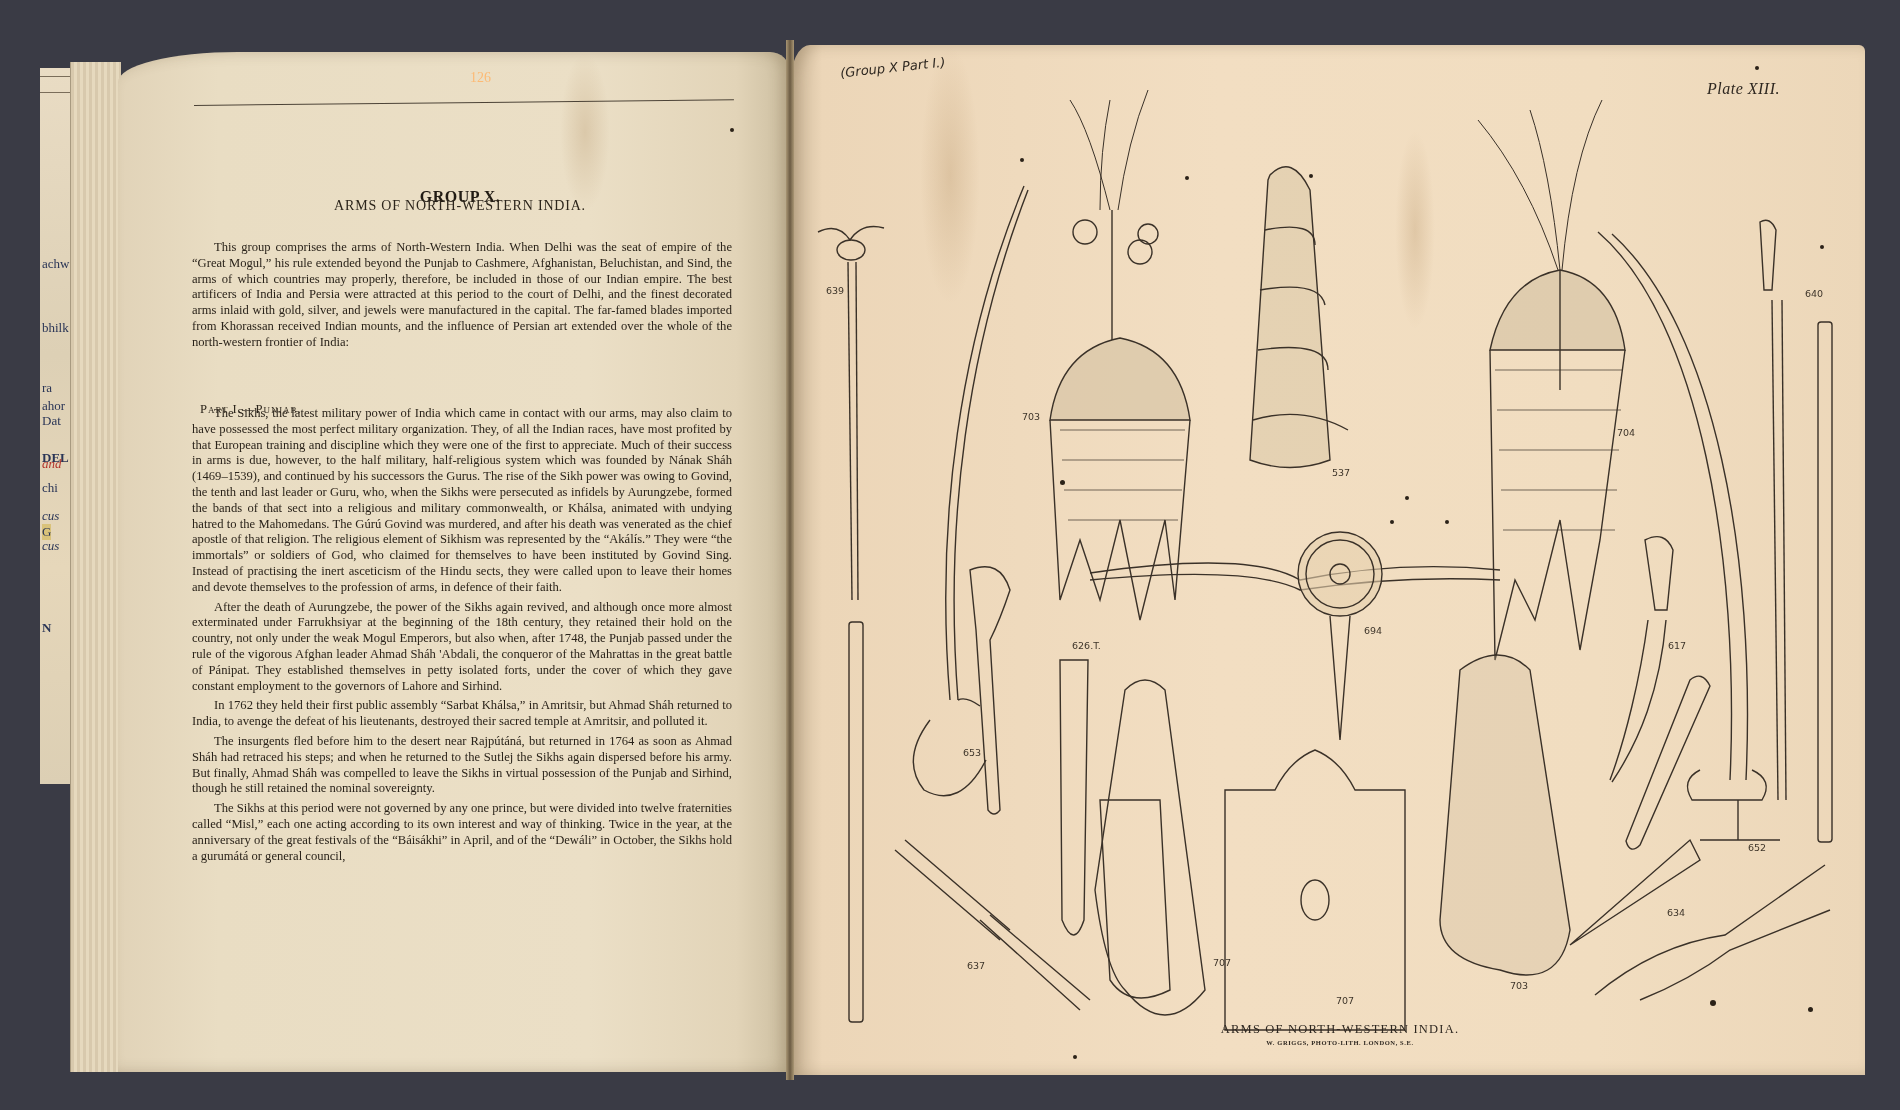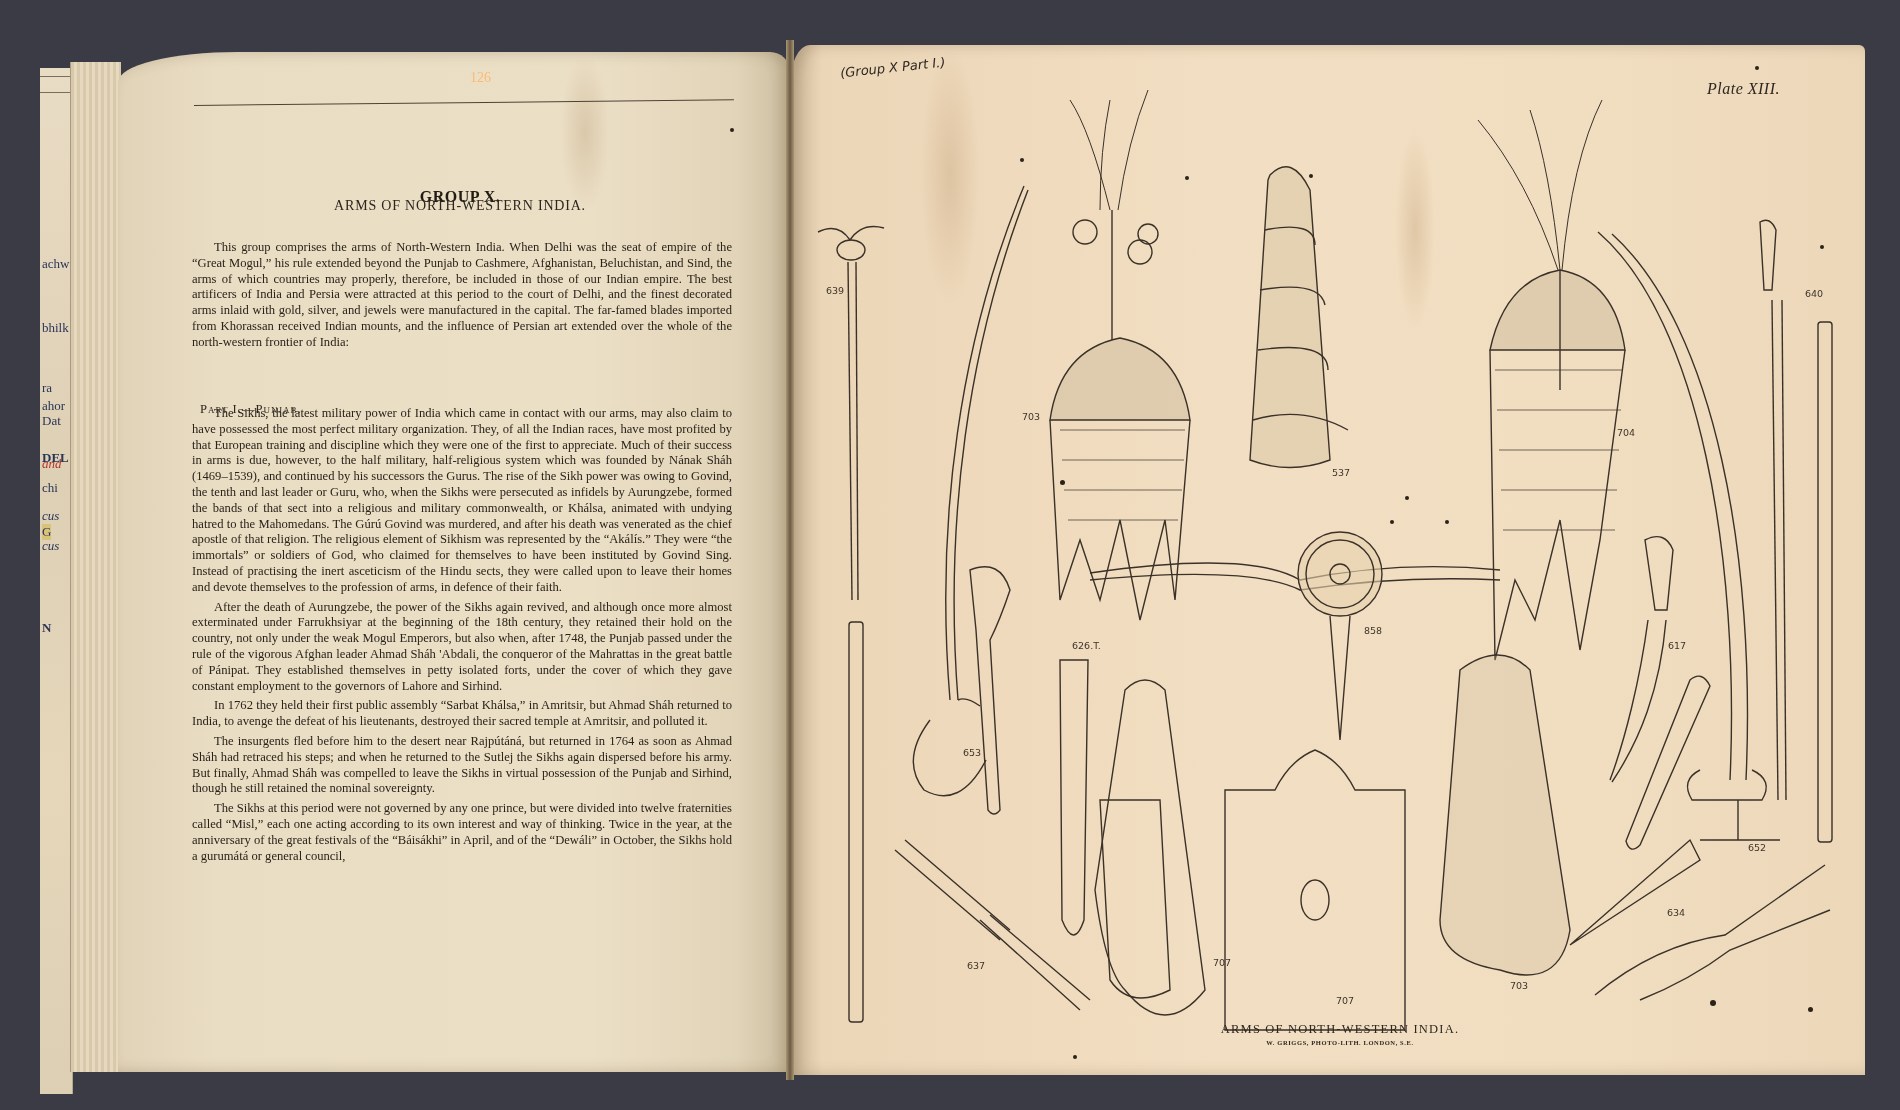--- a/index.html
+++ b/index.html
@@ -1,19 +1,19 @@
 <!DOCTYPE html>
 <html><head>
 <meta charset="utf-8">
 <style>
   html,body{margin:0;padding:0;}
   body{width:1900px;height:1110px;background:#3a3b45;position:relative;overflow:hidden;font-family:"Liberation Serif","DejaVu Serif",serif;}
   .book{position:absolute;left:0;top:0;width:1900px;height:1110px;}
   
-  .map-strip{position:absolute;left:40px;top:68px;width:32px;height:1026px;background:linear-gradient(180deg,#e9dcc4 0%,#ddd0b5 40%,#e6d7ba 70%,#dccfb4 100%);border-right:1px solid #b8a98c;overflow:hidden;}
+  .map-strip{position:absolute;left:40px;top:68px;width:32px;height:716px;background:linear-gradient(180deg,#e9dcc4 0%,#ddd0b5 40%,#e6d7ba 70%,#dccfb4 100%);border-right:1px solid #b8a98c;overflow:hidden;}
   .map-strip .lbl{position:absolute;left:2px;font-size:13px;color:#2a3556;white-space:nowrap;}
   .map-strip .red{color:#b3332b;}
   .map-line{position:absolute;left:0;width:32px;height:1px;background:#7a6d5a;}
   
   .edges{position:absolute;left:70px;top:62px;width:50px;height:1010px;background:repeating-linear-gradient(90deg,#d8c9ad 0 3px,#e6d9be 3px 6px);border-left:1px solid #a89a80;}
   
   .left-page{position:absolute;left:118px;top:52px;width:672px;height:1020px;background:linear-gradient(90deg,#e1d3b8 0%,#e9ddc3 15%,#ebdfc6 70%,#e2d4b8 92%,#cbbd9f 100%);border-radius:120px 20px 0 0 / 30px 20px 0 0;box-shadow:inset -8px 0 14px rgba(90,70,40,.25);}
   .right-page{position:absolute;left:790px;top:45px;width:1075px;height:1030px;background:linear-gradient(90deg,#cdb89a 0%,#ecd6b8 3%,#f2dec2 40%,#f1ddc0 75%,#ecd7b9 100%);border-radius:20px 6px 0 0 / 40px 6px 0 0;box-shadow:inset 8px 0 14px rgba(90,70,40,.25);}
   .gutter{position:absolute;left:786px;top:40px;width:8px;height:1040px;background:linear-gradient(90deg,#a99674,#6b5b43,#a99674);}
   .stain{position:absolute;background:radial-gradient(ellipse at center,rgba(160,120,70,.22),rgba(160,120,70,0) 70%);}
@@ -162,21 +162,21 @@
 
       <path d="M1595 995 q60 -50 130 -60 l100 -70 M1640 1000 q50 -20 90 -50 l100 -40"></path>
     </g>
   </svg>
 
   <span class="num" style="left:826px;top:285px">639</span>
   <span class="num" style="left:1022px;top:411px">703</span>
   <span class="num" style="left:1332px;top:467px">537</span>
   <span class="num" style="left:1617px;top:427px">704</span>
   <span class="num" style="left:1805px;top:288px">640</span>
-  <span class="num" style="left:1364px;top:625px">858</span>
+  <span class="num" style="left:1364px;top:625px">694</span>
   <span class="num" style="left:1072px;top:640px">626.T.</span>
   <span class="num" style="left:963px;top:747px">653</span>
   <span class="num" style="left:1668px;top:640px">617</span>
   <span class="num" style="left:1748px;top:842px">652</span>
   <span class="num" style="left:967px;top:960px">637</span>
   <span class="num" style="left:1213px;top:957px">707</span>
   <span class="num" style="left:1336px;top:995px">707</span>
   <span class="num" style="left:1510px;top:980px">703</span>
   <span class="num" style="left:1667px;top:907px">634</span>
 

